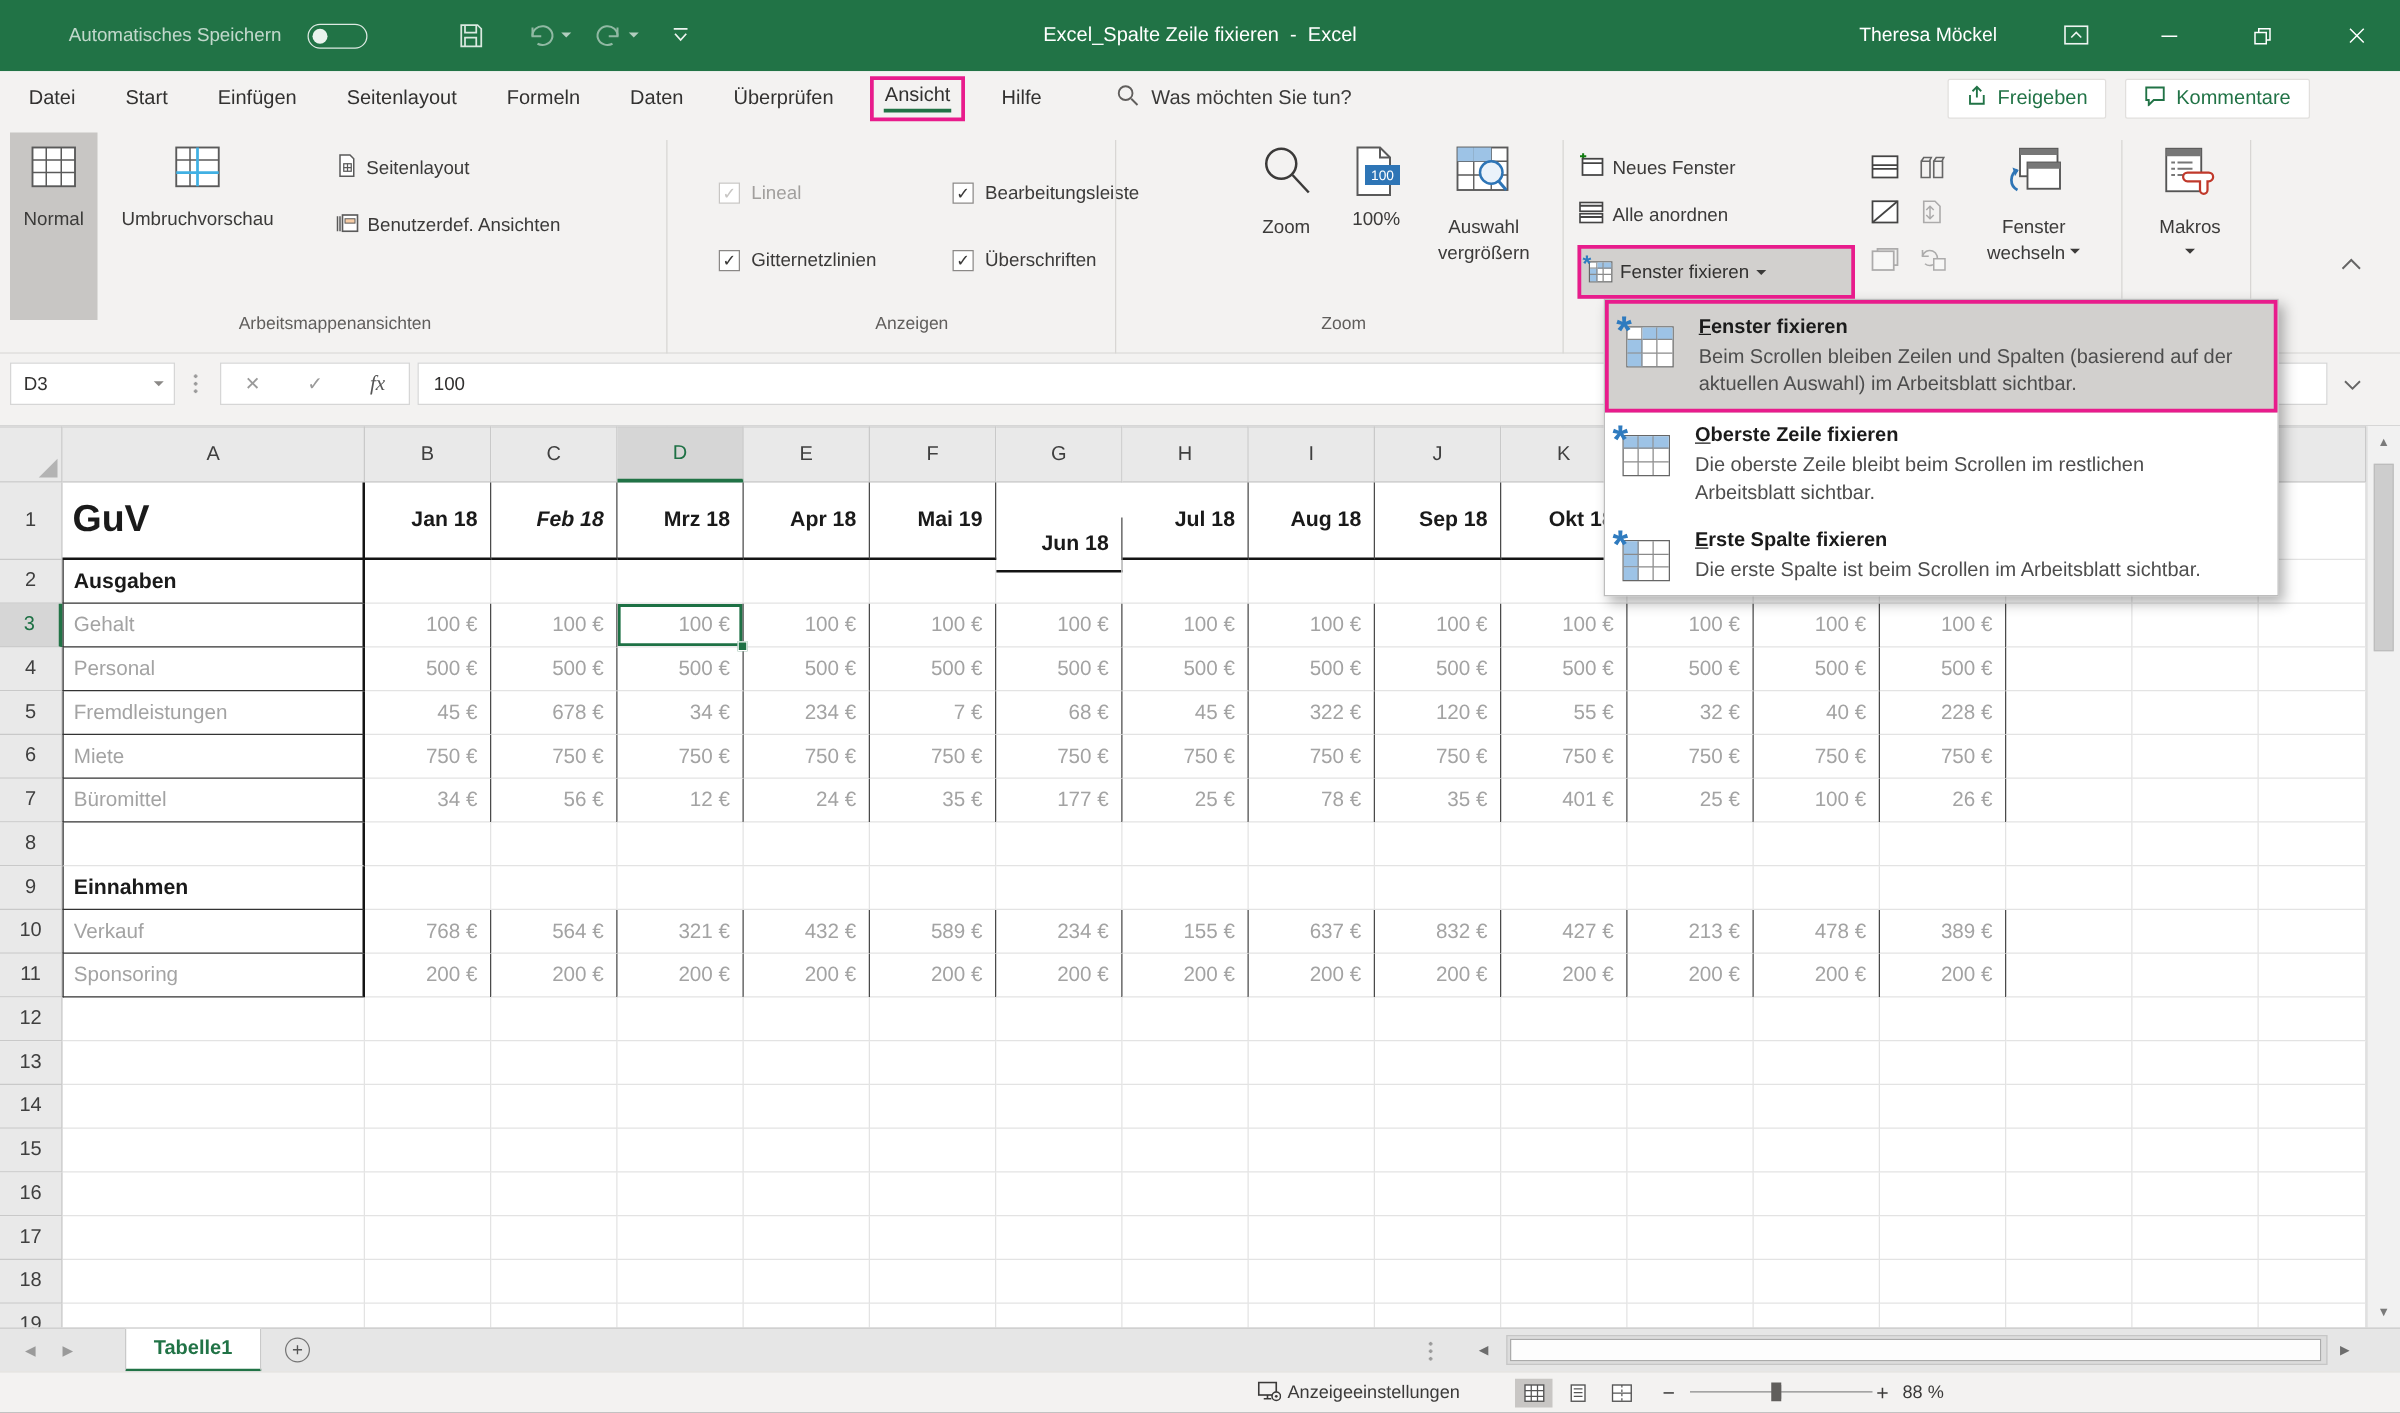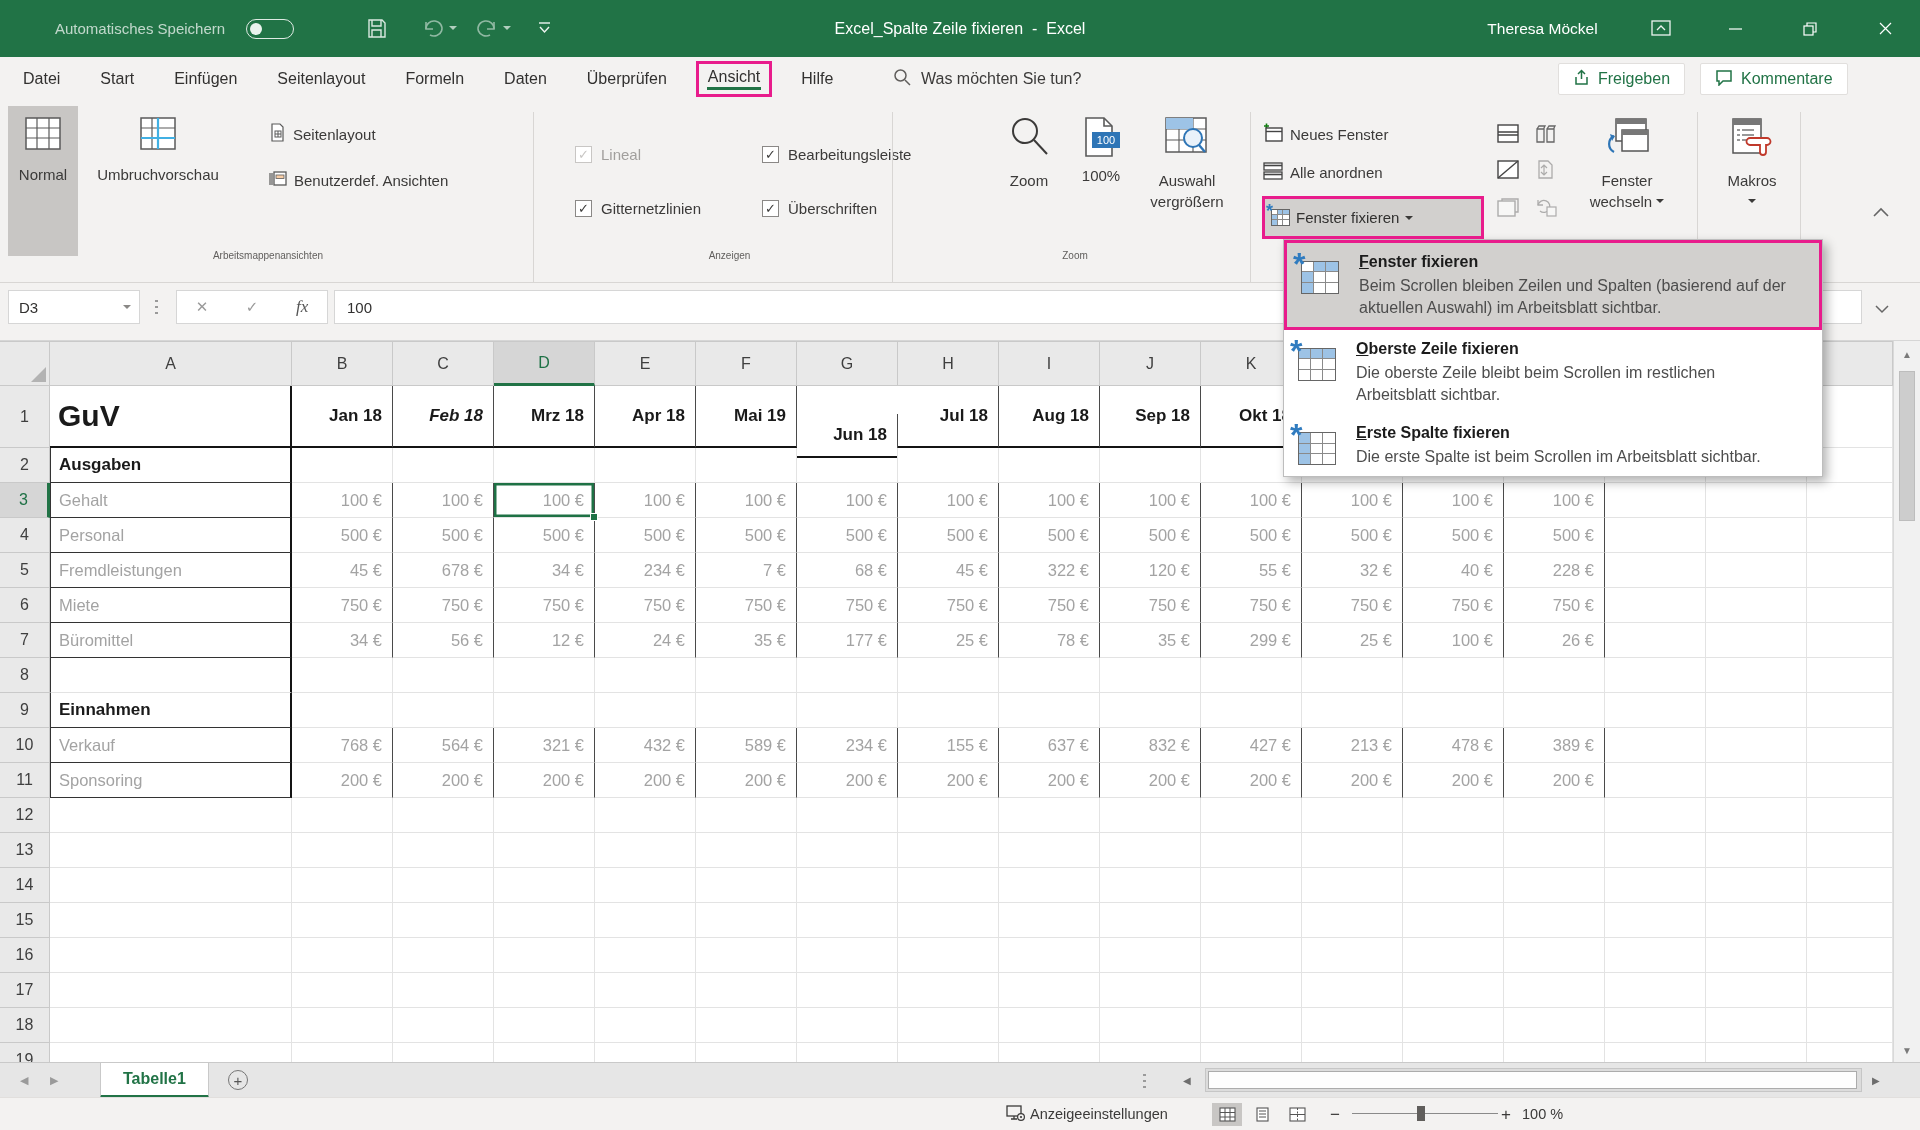--- a/index.html
+++ b/index.html
@@ -27,21 +27,21 @@
   #searchbox{position:absolute;left:893px;top:0;height:43px;display:flex;align-items:center;gap:10px;color:#3b3a39;font-size:16px;}
   .pillbtn{position:absolute;top:6px;height:32px;background:#fff;border:1px solid #e1dfdd;border-radius:2px;display:flex;align-items:center;gap:8px;padding:0 14px;color:#217346;font-size:16px;}
 
   
   #ribbon{position:absolute;left:0;top:100px;width:1920px;height:183px;background:#f3f2f1;border-bottom:1px solid #d8d6d4;}
   .rdiv{position:absolute;top:12px;height:248px;width:1px;background:#d8d6d4;}
   .bigbtn{position:absolute;top:6px;height:150px;display:flex;flex-direction:column;align-items:center;padding-top:10px;color:#3b3a39;font-size:15px;text-align:center;line-height:1.35;}
   .bigbtn.selected{background:#c8c6c4;}
   .biglabel{margin-top:8px;}
   .smallbtn{position:absolute;display:flex;align-items:center;gap:6px;font-size:15px;color:#3b3a39;height:28px;}
-  .gcaption{position:absolute;top:150px;text-align:center;color:#605e5c;font-size:10px;}
+  .gcaption{position:absolute;top:150px;text-align:center;color:#605e5c;font-size:14px;}
   .cbrow{position:absolute;display:flex;align-items:center;gap:9px;font-size:15px;color:#3b3a39;}
   .cbox{width:17px;height:17px;border:1px solid #8a8886;background:#fff;display:flex;align-items:center;justify-content:center;font-size:13px;color:#3b3a39;}
   .cbrow.disabled{color:#a19f9d;}
   .cbrow.disabled .cbox{border-color:#c8c6c4;color:#c8c6c4;}
   .medbtn{position:absolute;display:flex;align-items:center;gap:6px;font-size:15px;color:#3b3a39;height:36px;}
   #freeze-btn{position:absolute;left:1262px;top:96px;width:222px;height:43px;background:#d2d0ce;border:3px solid #e81c8c;display:flex;align-items:center;gap:6px;padding-left:6px;font-size:15px;color:#323130;z-index:61;}
   .dcaret{display:inline-block;width:0;height:0;border:4px solid transparent;border-top-color:#3b3a39;margin-top:4px;}
   .smicon{position:absolute;width:28px;height:26px;display:flex;align-items:center;justify-content:center;}
 
   
@@ -596,21 +596,21 @@
         <div class="cell ca clabel" style="width: 242px; height: 35px;">Büromittel</div>
         <div class="cell cv cdata" style="width: 101px; height: 35px;">34 €</div>
         <div class="cell cv cdata" style="width: 101px; height: 35px;">56 €</div>
         <div class="cell cv cdata" style="width: 101px; height: 35px;">12 €</div>
         <div class="cell cv cdata" style="width: 101px; height: 35px;">24 €</div>
         <div class="cell cv cdata" style="width: 101px; height: 35px;">35 €</div>
         <div class="cell cv cdata" style="width: 101px; height: 35px;">177 €</div>
         <div class="cell cv cdata" style="width: 101px; height: 35px;">25 €</div>
         <div class="cell cv cdata" style="width: 101px; height: 35px;">78 €</div>
         <div class="cell cv cdata" style="width: 101px; height: 35px;">35 €</div>
-        <div class="cell cv cdata" style="width: 101px; height: 35px;">299 €</div>
+        <div class="cell cv cdata" style="width: 101px; height: 35px;">401 €</div>
         <div class="cell cv cdata" style="width: 101px; height: 35px;">25 €</div>
         <div class="cell cv cdata" style="width: 101px; height: 35px;">100 €</div>
         <div class="cell cv cdata" style="width: 101px; height: 35px;">26 €</div>
         <div class="cell cv" style="width: 101px; height: 35px;"></div>
         <div class="cell cv" style="width: 101px; height: 35px;"></div>
         <div class="cell cv" style="width: 86px; height: 35px;"></div>
       </div>
       <div class="grow" style="height: 35px;">
         <div class="rhdr" style="height: 35px;">8</div>
         <div class="cell ca caempty" style="width: 242px; height: 35px;"></div>
@@ -963,19 +963,19 @@
     </span>
     <span class="viewbtn" style="left:1282px;">
       <svg width="17" height="15" viewBox="0 0 17 15">
           <rect x="1" y="1" width="15" height="13" fill="#fff" stroke="#555" stroke-width="1.1"></rect>
           <path d="M8.5 1 v13" stroke="#555" stroke-width="1" stroke-dasharray="2 1.5"></path>
           <path d="M1 7.5 h15" stroke="#555" stroke-width="1"></path>
         </svg>
     </span>
     <span class="abs" style="left:1330px;top:0;line-height:33px;font-size:17px;color:#3b3a39;">−</span>
     <span class="abs" style="left:1501px;top:0;line-height:33px;font-size:17px;color:#3b3a39;">+</span>
-    <span class="abs" style="left:1522px;top:0;line-height:33px;">100 %</span>
+    <span class="abs" style="left:1522px;top:0;line-height:33px;">88 %</span>
   </div>
   <div id="zoomtrack"></div>
   <div id="zoomtick"></div>
   <div id="zoomthumb"></div>
 
 </div>
 
 </body></html>

